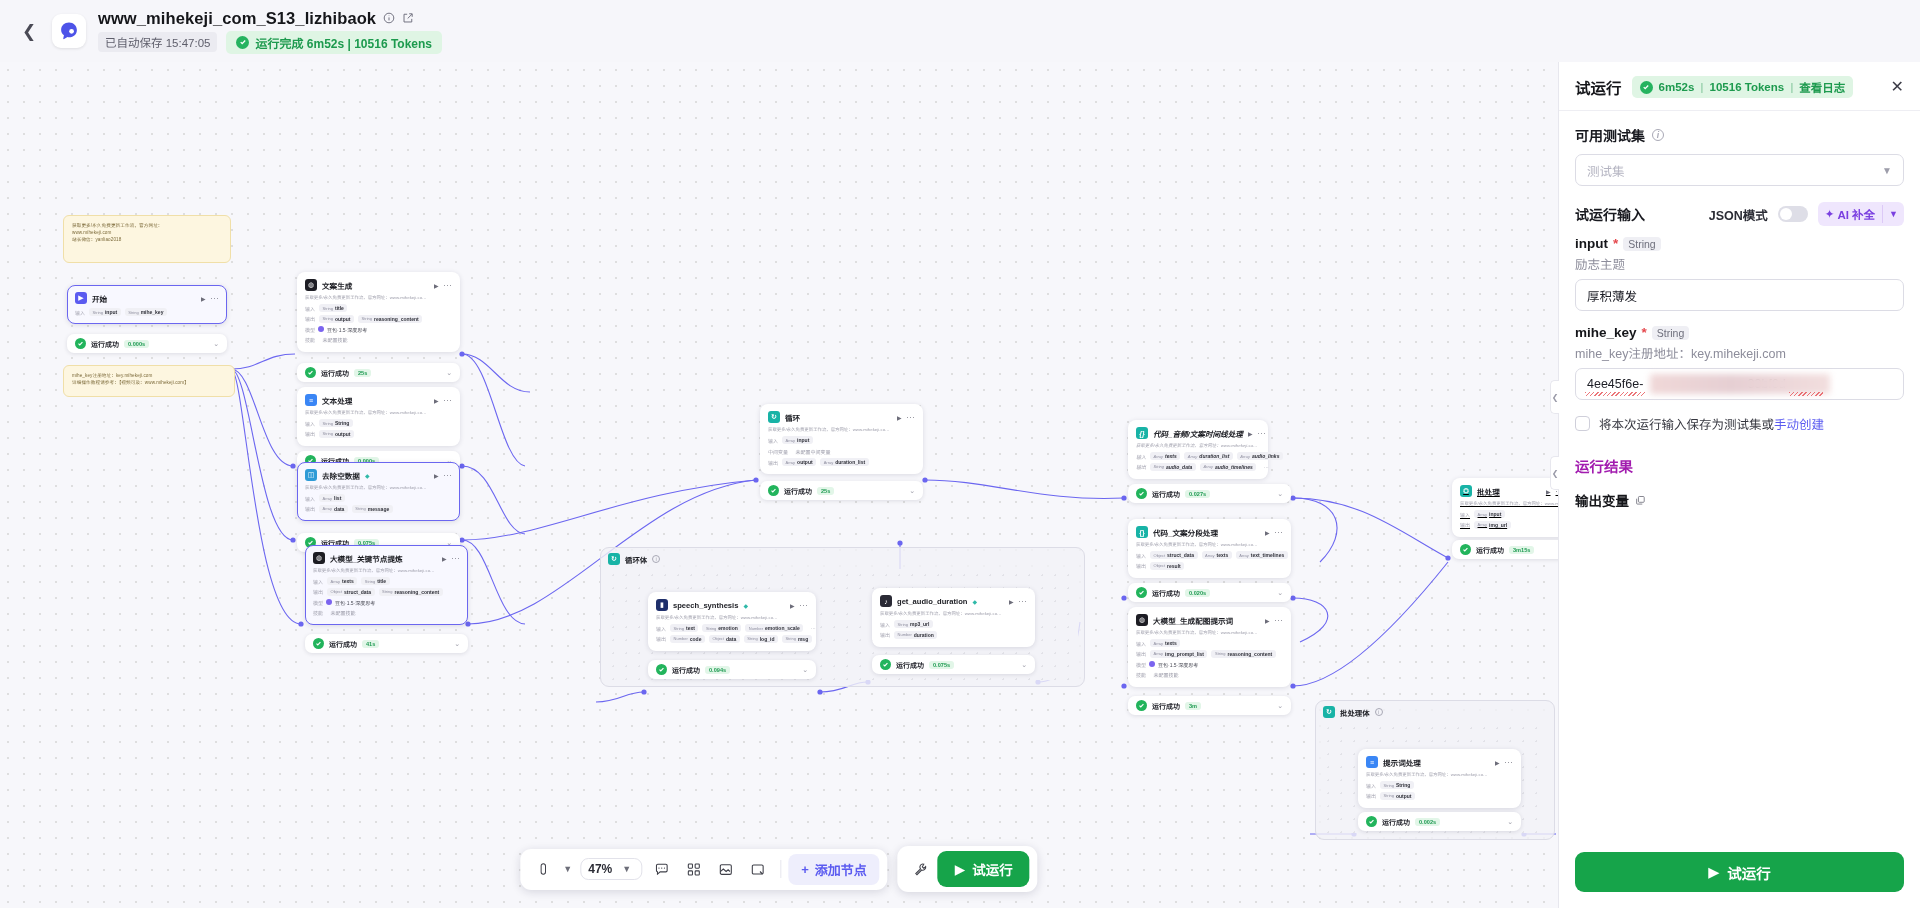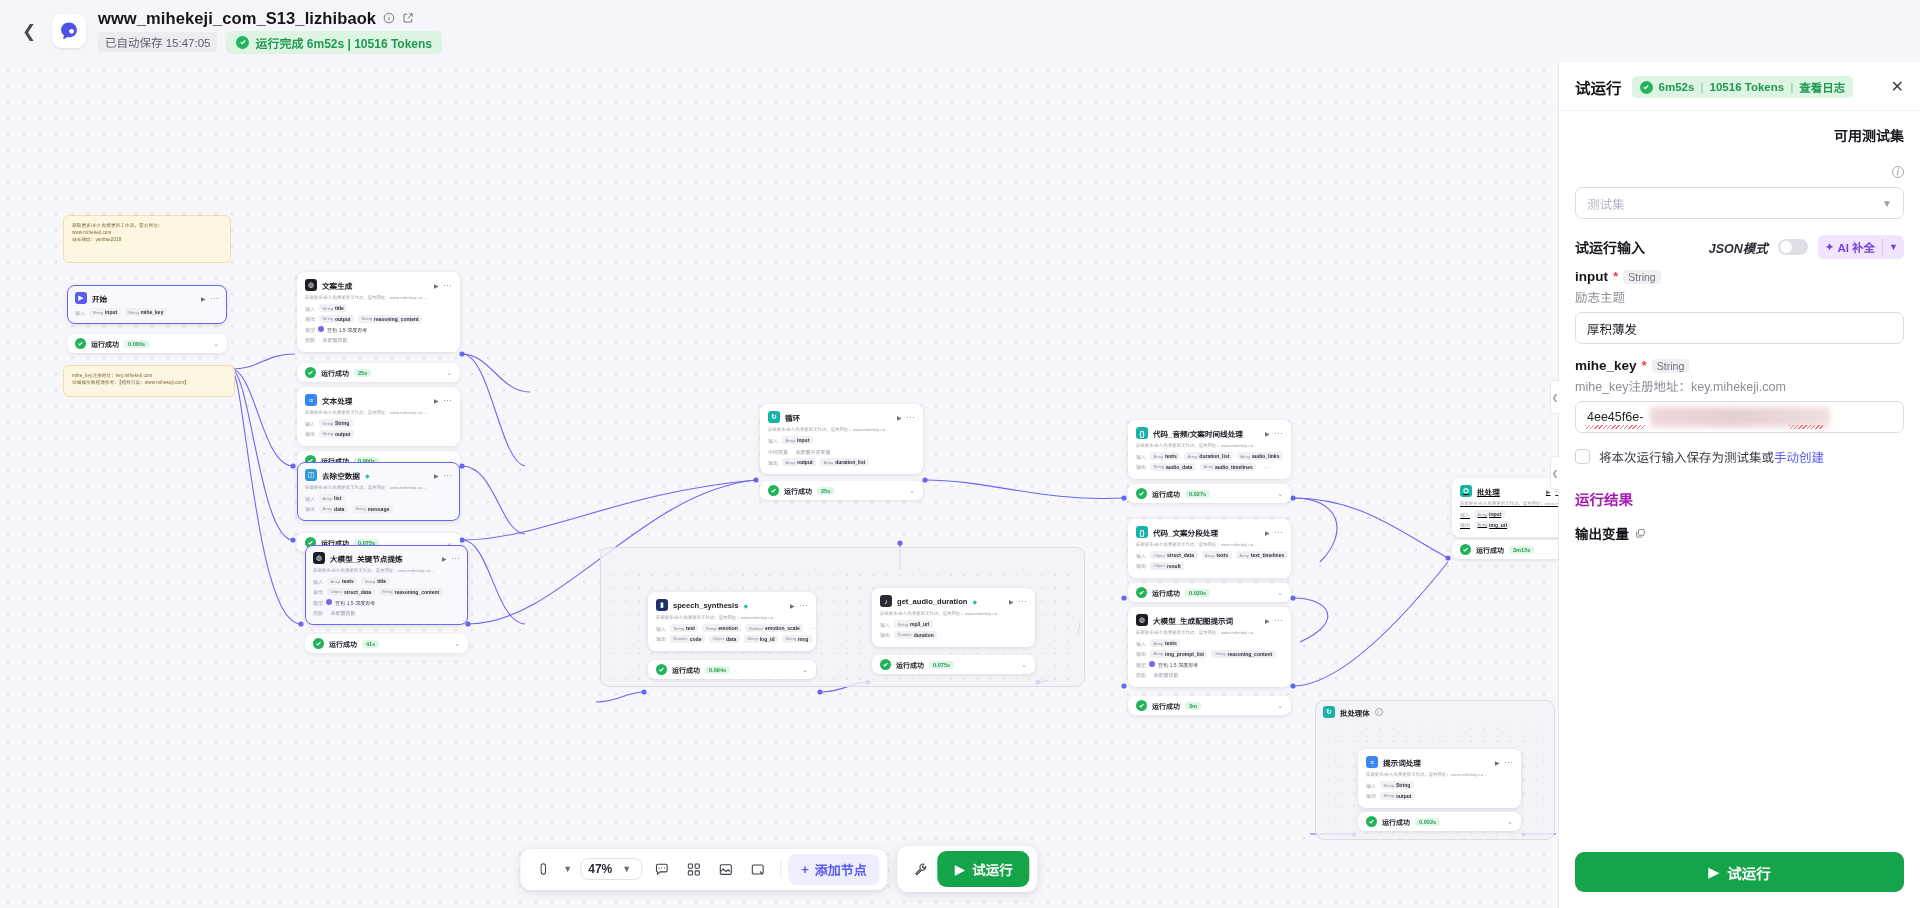--- a/index.html
+++ b/index.html
@@ -160,37 +160,37 @@
     font-weight: 600; color: #1d9a4e; white-space: nowrap;
   }
   .panel-badge .sep { color: #9fd5b2; }
   .panel-badge .link { color: #1d9a4e; cursor: pointer; }
   .panel-close {
     margin-left: auto; color: #3c3c47; font-size: 16px;
     cursor: pointer; line-height: 1;
   }
   .panel-body { flex: 1; overflow-y: auto; padding: 14px 16px 10px; }
   .sec-label {
-    display: flex; align-items: flex-end; gap: 21px; font-size: 14px;
-    font-weight: 700; color: #18191f; margin-bottom: 9px; flex-direction: column;
+    display: flex; align-items: center; gap: 7px; font-size: 14px;
+    font-weight: 700; color: #18191f; margin-bottom: 9px;
   }
   .info-i {
     width: 12px; height: 12px; border-radius: 50%; border: 1px solid #a9a9b6;
     color: #a9a9b6; font-size: 8.5px; display: inline-flex;
     align-items: center; justify-content: center; font-style: italic;
     font-weight: 700; cursor: pointer;
   }
   .select-box {
     height: 32px; border: 1px solid #dcdce5; border-radius: 7px;
     display: flex; align-items: center; padding: 0 11px;
     font-size: 12.5px; color: #b4b4c1; cursor: pointer; margin-bottom: 16px;
   }
   .select-caret { margin-left: auto; color: #9d9daa; font-size: 10px; }
   .row-between { display: flex; align-items: center; gap: 10px; margin-bottom: 10px; }
-  .json-label { font-size: 12.5px; font-weight: 700; color: #2c2d36; margin-left: auto; font-style: italic; }
+  .json-label { font-size: 12.5px; font-weight: 700; color: #2c2d36; margin-left: auto; }
   .toggle {
     width: 30px; height: 16px; border-radius: 9px; background: #dedee7;
     position: relative; cursor: pointer; flex: none;
   }
   .toggle::after {
     content: ""; position: absolute; left: 2px; top: 2px;
     width: 12px; height: 12px; border-radius: 50%; background: #fff;
   }
   .ai-btn {
     display: flex; align-items: center; background: #efe6fd;
@@ -395,20 +395,25 @@
         <circle cx="1448" cy="496" r="2.6"></circle>
           <circle cx="1354" cy="772" r="2.6"></circle>
         <circle cx="1524" cy="772" r="2.6"></circle>
           <circle cx="900" cy="481" r="2.6"></circle>
       </g>
     </svg>
 
     <div id="canvas-layer">
         <div class="loopbox" style="left: 600px; top: 485px; width: 485px; height: 140px;">
           <div class="loopbox-body"></div>
+          <div class="loopbox-head">
+            <span class="n-ico" style="background: rgb(24, 179, 166);">↻</span>
+            <span class="loopbox-title">循环体</span>
+            <span style="font-size: 6px; color: rgb(169, 169, 182); border: 0.8px solid rgb(169, 169, 182); border-radius: 50%; width: 8px; height: 8px; display: inline-flex; align-items: center; justify-content: center;">i</span>
+          </div>
         </div>
         <div class="loopbox" style="left: 1315px; top: 638px; width: 240px; height: 140px;">
           <div class="loopbox-body"></div>
           <div class="loopbox-head">
             <span class="n-ico" style="background: rgb(24, 179, 166);">↻</span>
             <span class="loopbox-title">批处理体</span>
             <span style="font-size: 6px; color: rgb(169, 169, 182); border: 0.8px solid rgb(169, 169, 182); border-radius: 50%; width: 8px; height: 8px; display: inline-flex; align-items: center; justify-content: center;">i</span>
           </div>
         </div>
         <div class="note" style="left: 63px; top: 153px; width: 168px; min-height: 48px;">
@@ -759,21 +764,21 @@
         <div class="status" style="left: 872px; top: 593px; width: 163px;">
           <span class="st-dot">
             <svg viewBox="0 0 12 12" fill="none" stroke="#fff" stroke-width="2">
               <path d="M2.6 6.2l2.2 2.2 4.5-4.6"></path>
             </svg>
           </span>
           <span class="st-txt">运行成功</span>
           <span class="st-time">0.075s</span>
           <span class="st-caret">⌄</span>
         </div>
-        <div class="node" style="left: 1128px; top: 358px; width: 163px;">
+        <div class="node" style="left: 1128px; top: 358px; width: 140px; font-style: italic;">
           <div class="n-head node-head">
             <span class="n-ico" style="background: rgb(24, 179, 166);">{}</span>
             <span class="n-title">代码_音频/文案时间线处理</span>
             <span class="n-actions">
               <span class="n-play">▶</span>
               <span class="n-dots">···</span>
             </span>
           </div>
           <div class="n-desc">获取更多/永久免费更新工作流，官方网址：www.mihekeji.co…</div>
           <div class="n-row">

